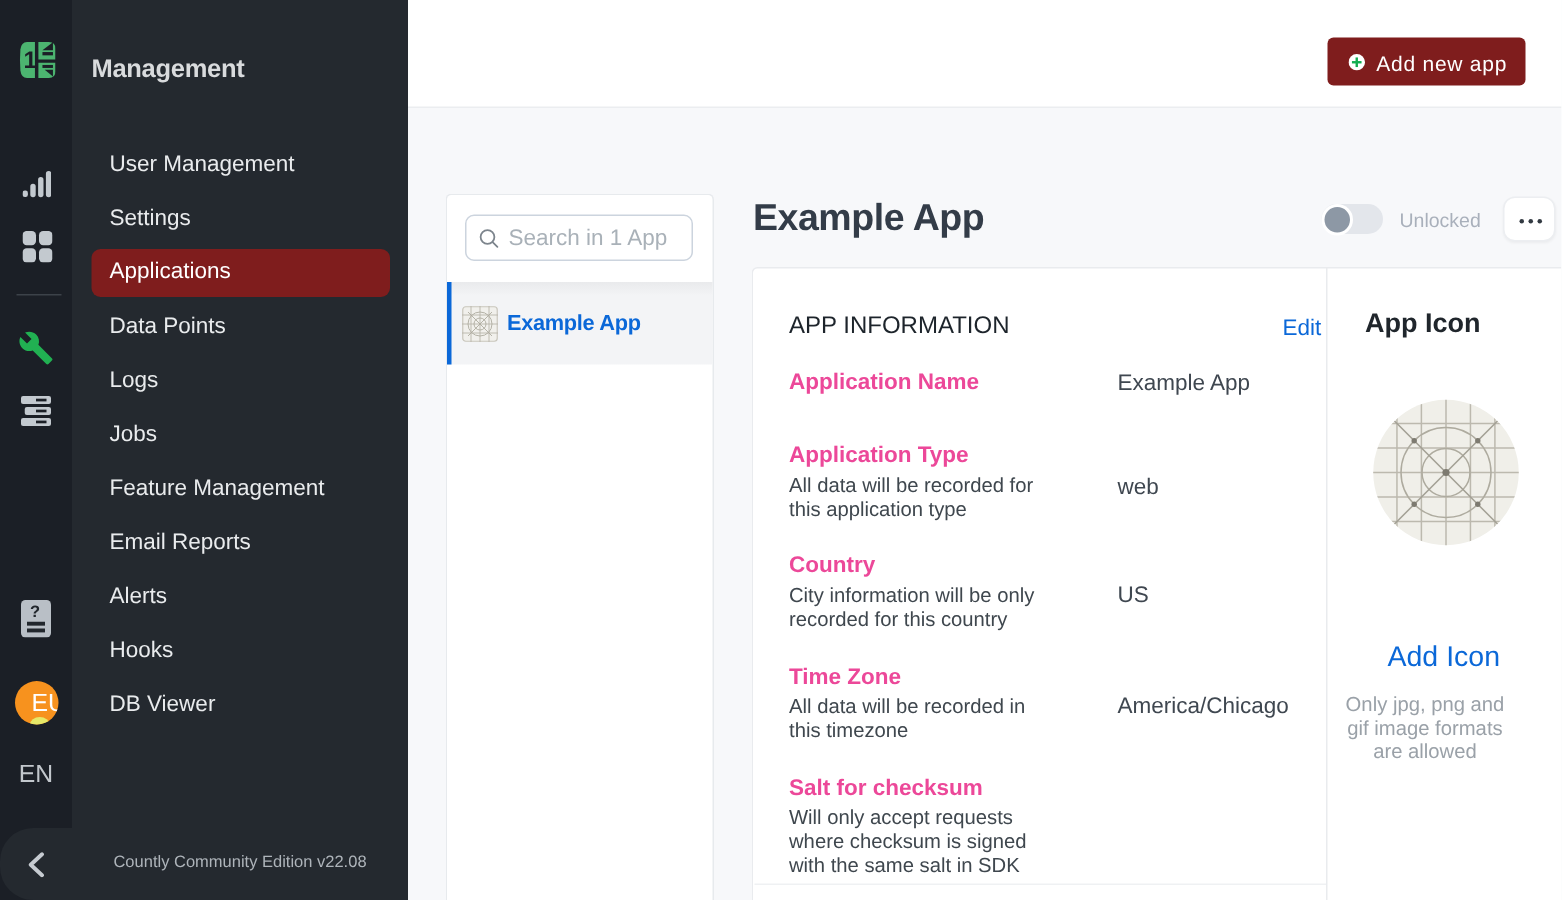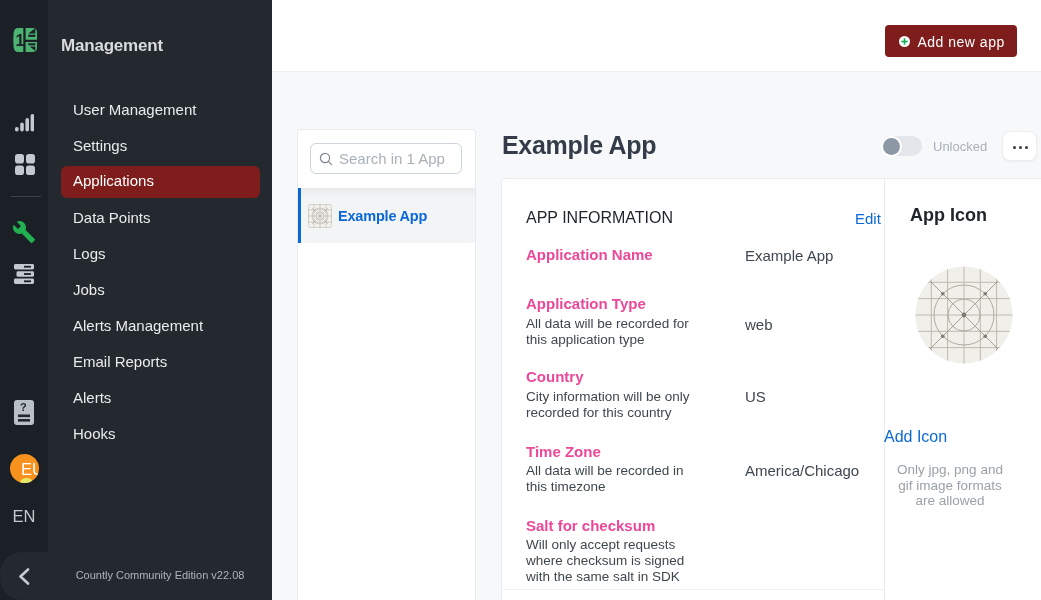--- a/index.html
+++ b/index.html
@@ -41,21 +41,21 @@
   #infocard { left:501px; top:178px; width:540px; height:422px; background:#fff; border:1px solid #e9ebee; border-right:none; border-bottom:none; border-radius:4px 0 0 0; }
   #vdivider { left:884px; top:178px; width:1px; height:422px; background:#e9ebee; }
   #hdivider { left:503px; top:589px; width:381px; height:1px; background:#eff1f3; }
   #appinfo-h { left:526px; top:209px; font-size:16px; font-weight:500; color:#1d242b; }
   #editlink { left:823px; top:210px; font-size:15px; color:#0b68d8;margin-left:32px; }
   .lbl { left:526px; font-size:15px; font-weight:bold; color:#ec4899; }
   .desc { left:526px; width:230px; font-size:13.5px; color:#3f474e; line-height:15.8px; }
   .val { left:745px; font-size:15px; color:#3f4750; }
   
   #appicon-h { left:910px; top:205px; font-size:18px; font-weight:bold; color:#20262c; }
-  #addicon { left:884px; top:428px; width:157px; font-size:16px; color:#0b68d8; }
+  #addicon { left:884px; top:428px; width:157px; text-align:center; font-size:19px; color:#0b68d8; }
   #iconcap { left:884px; top:462px; width:132px; text-align:center; font-size:13.5px; color:#9aa1a8; line-height:15.5px; }
 </style>
 </head>
 <body>
 <div id="stage">
 
   <div id="header" class="abs"></div>
   <div id="content" class="abs"></div>
   <div id="addbtn" class="abs">
     <svg class="abs" style="left:14px;top:10.5px" width="11" height="11" viewBox="0 0 11 11">
@@ -224,18 +224,19 @@
 
   <div id="mgmt-title" class="abs">Management</div>
   <div class="abs mi" style="top:100px">User Management</div>
   <div class="abs mi" style="top:136px">Settings</div>
   <div id="pill" class="abs">
       <span>Applications</span>
     </div>
   <div class="abs mi" style="top:208px">Data Points</div>
   <div class="abs mi" style="top:244px">Logs</div>
   <div class="abs mi" style="top:280px">Jobs</div>
-  <div class="abs mi" style="top:316px">Alerts Management</div>
+  <div class="abs mi" style="top:316px">Feature Management</div>
   <div class="abs mi" style="top:352px">Email Reports</div>
   <div class="abs mi" style="top:388px">Alerts</div>
   <div class="abs mi" style="top:424px">Hooks</div>
+  <div class="abs mi" style="top:460px">DB Viewer</div>
   <div id="foottext" class="abs">Countly Community Edition v22.08</div>
 </div>
 
 </body></html>

